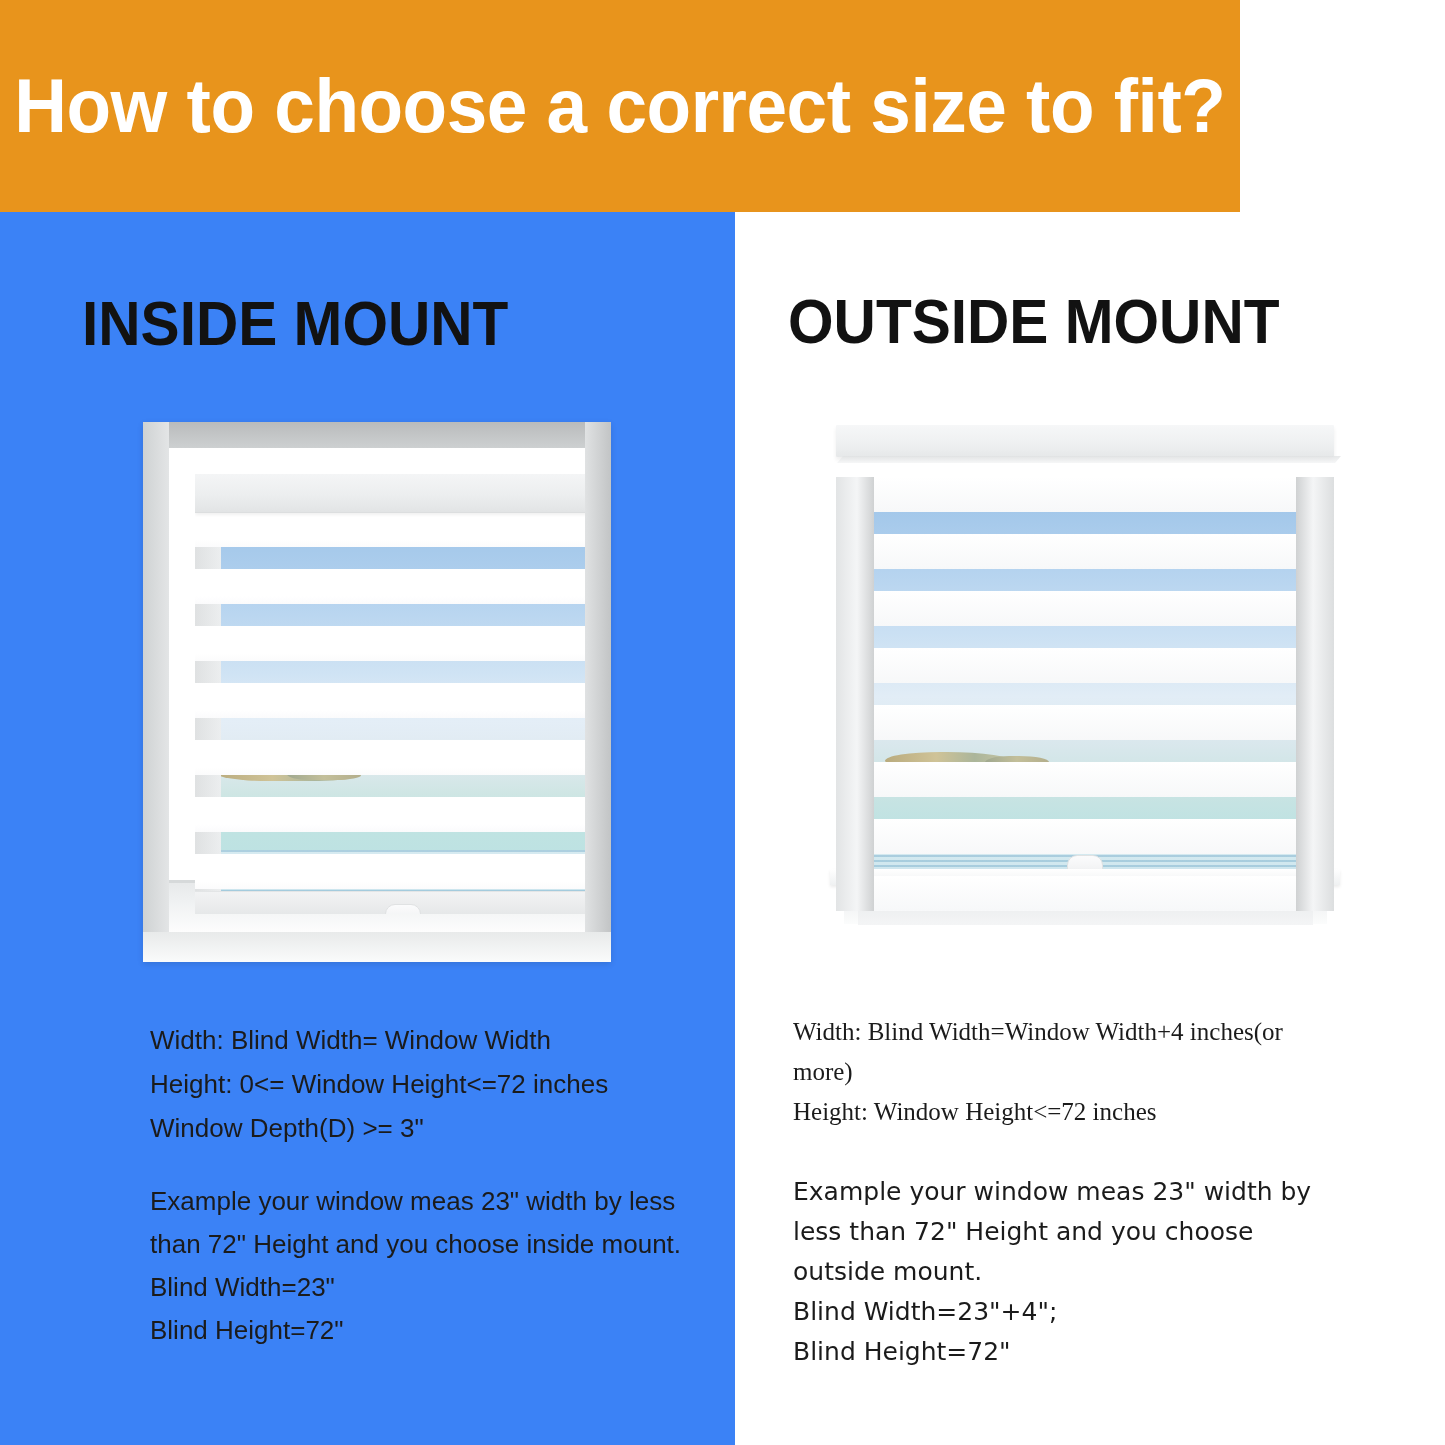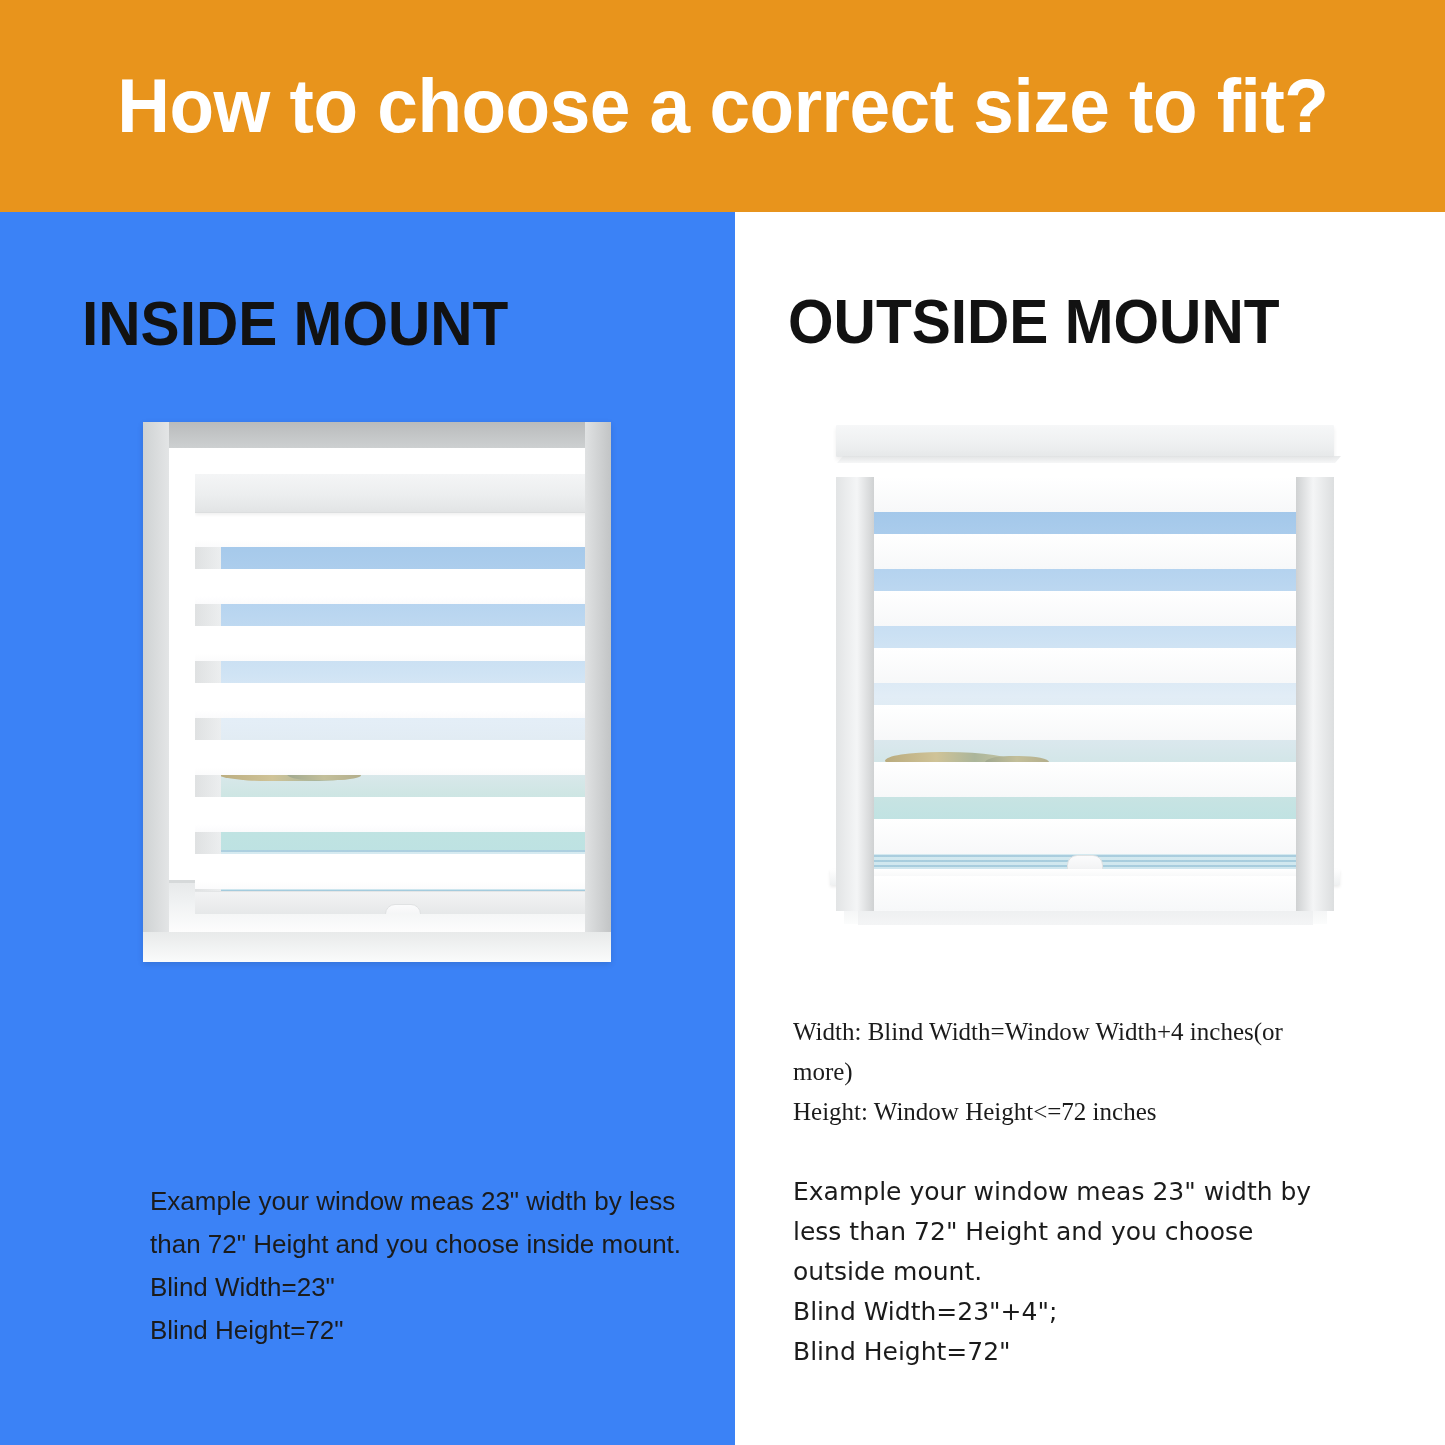--- a/index.html
+++ b/index.html
@@ -12,21 +12,21 @@
     height: 1445px;
     font-family: "Liberation Sans", sans-serif;
     overflow: hidden;
     position: relative;
   }
 
   
   #header-banner {
     position: absolute;
     left: 0; top: 0;
-    width: 1445px;
+    width: 1240px;
     height: 212px;
     background: #e8941c;
     display: flex;
     align-items: center;
     justify-content: center;
   }
   #header-title {
     color: #ffffff;
     font-family: "Liberation Sans", sans-serif;
     font-weight: bold;
@@ -350,20 +350,23 @@
             </div>
 
           <div class="headrail"></div>
           <div class="bottomrail-in">
             <div class="pull-tab"></div>
           </div>
         </div>
       </div>
     </div>
 
+    <div class="txt-block" id="txt-inside-1">Width: Blind Width= Window Width
+Height: 0&lt;= Window Height&lt;=72 inches
+Window Depth(D) &gt;= 3"</div>
     <div class="txt-block" id="txt-inside-2">Example your window meas 23" width by less than 72" Height and you choose inside mount.
 Blind Width=23"
 Blind Height=72"</div>
   </div>
 
   <div class="panel" id="panel-outside">
 
     <div class="panel-title" id="title-outside">OUTSIDE MOUNT</div>
 
     <div class="illus" id="illus-outside">

